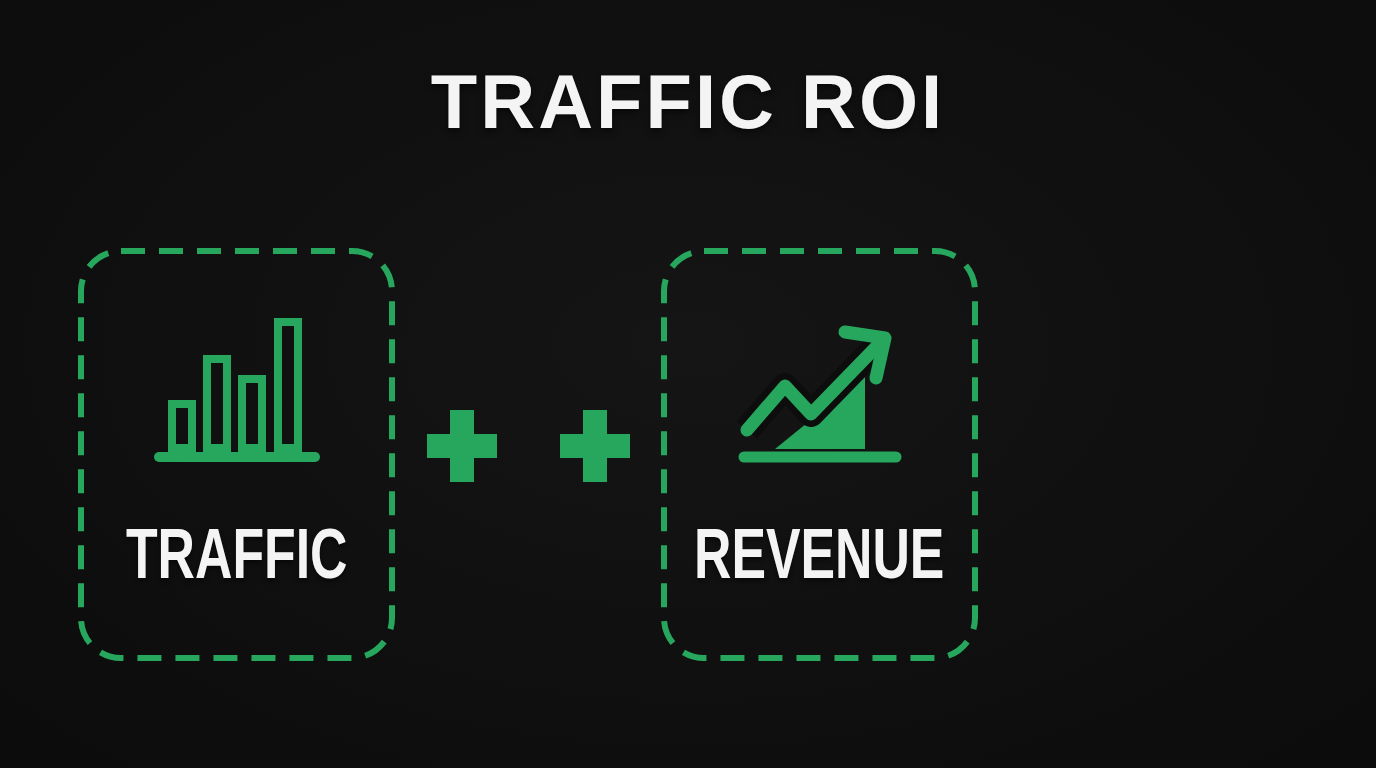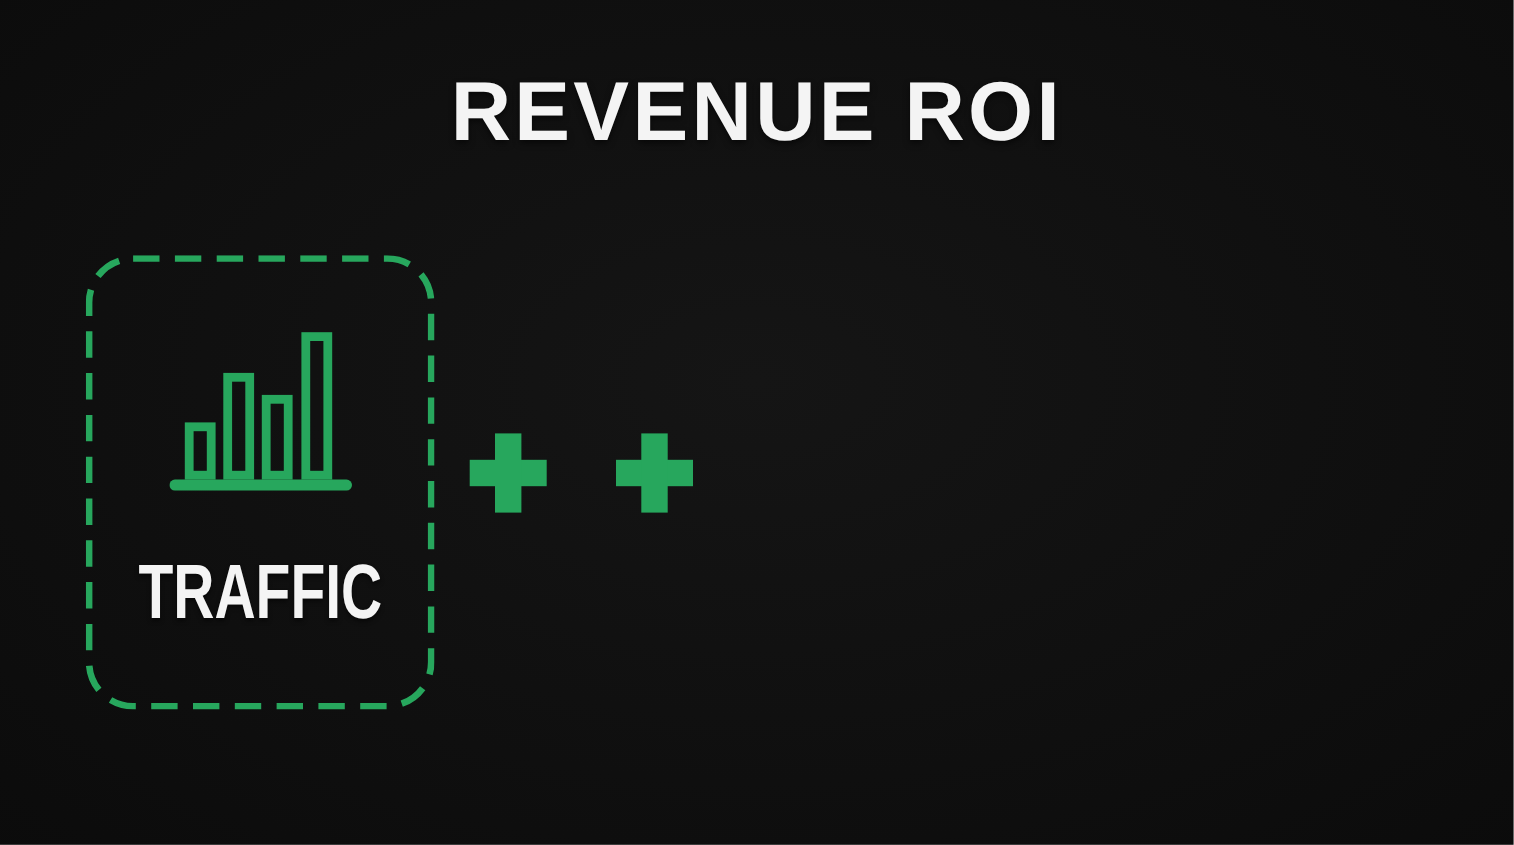--- a/index.html
+++ b/index.html
@@ -21,21 +21,21 @@
     text-align:center;
     font-size:76px;
     font-weight:bold;
     letter-spacing:3px;
     color:var(--text);
     text-shadow:0 3px 6px rgba(0,0,0,0.55);
   }
 
   .row{
     position:absolute;
-    left:78px;top:232px;
+    left:78px;top:248px;
     display:flex;
     align-items:flex-start;
     text-align:right;
   }
 
   .card{
     position:relative;
     width:317px;height:413px;
     display:flex;
     flex-direction:column;
@@ -93,21 +93,21 @@
     content:"";position:absolute;
     left:23px;top:0;width:24px;height:72px;
     background:var(--accent);
   }
 </style>
 </head>
 <body>
 
 <div class="stage">
 
-  <h1 class="title">REVENUE ROI</h1>
+  <h1 class="title">TRAFFIC ROI</h1>
 
   <div class="row">
 
     <div class="card">
       <svg class="dash" width="317" height="413" viewBox="0 0 317 413">
         <rect x="3" y="3" width="311" height="407" rx="40" ry="40"></rect>
       </svg>
       <div class="icon-wrap">
         <svg width="166" height="150" viewBox="0 0 166 150">
           <rect class="stroke-accent" stroke-width="8" x="18" y="88" width="20" height="44"></rect>
@@ -122,15 +122,30 @@
 
     <div class="sep">
       <span class="plus"></span>
     </div>
 
 
     <div class="sep">
       <span class="plus"></span>
     </div>
 
+    <div class="card">
+      <svg class="dash" width="317" height="413" viewBox="0 0 317 413">
+        <rect x="3" y="3" width="311" height="407" rx="40" ry="40"></rect>
+      </svg>
+      <div class="icon-wrap">
+        <svg width="170" height="150" viewBox="0 0 170 150">
+          <polygon class="fill-accent" points="40,133 130,60 130,133"></polygon>
+          <polyline class="halo" stroke-width="26" stroke-linejoin="round" points="12,114 50,70 76,98 146,26"></polyline>
+          <polyline class="stroke-accent" stroke-width="13" stroke-linecap="round" stroke-linejoin="round" points="12,114 50,70 76,98 146,26"></polyline>
+          <polyline class="stroke-accent" stroke-width="13" stroke-linecap="round" stroke-linejoin="round" points="110,16 150,22 141,62"></polyline>
+          <line class="stroke-accent" stroke-width="11" stroke-linecap="round" x1="9" y1="141" x2="161" y2="141"></line>
+        </svg>
+      </div>
+      <div class="label">REVENUE</div>
+    </div>
 
   </div>
 </div>
 
 </body></html>

